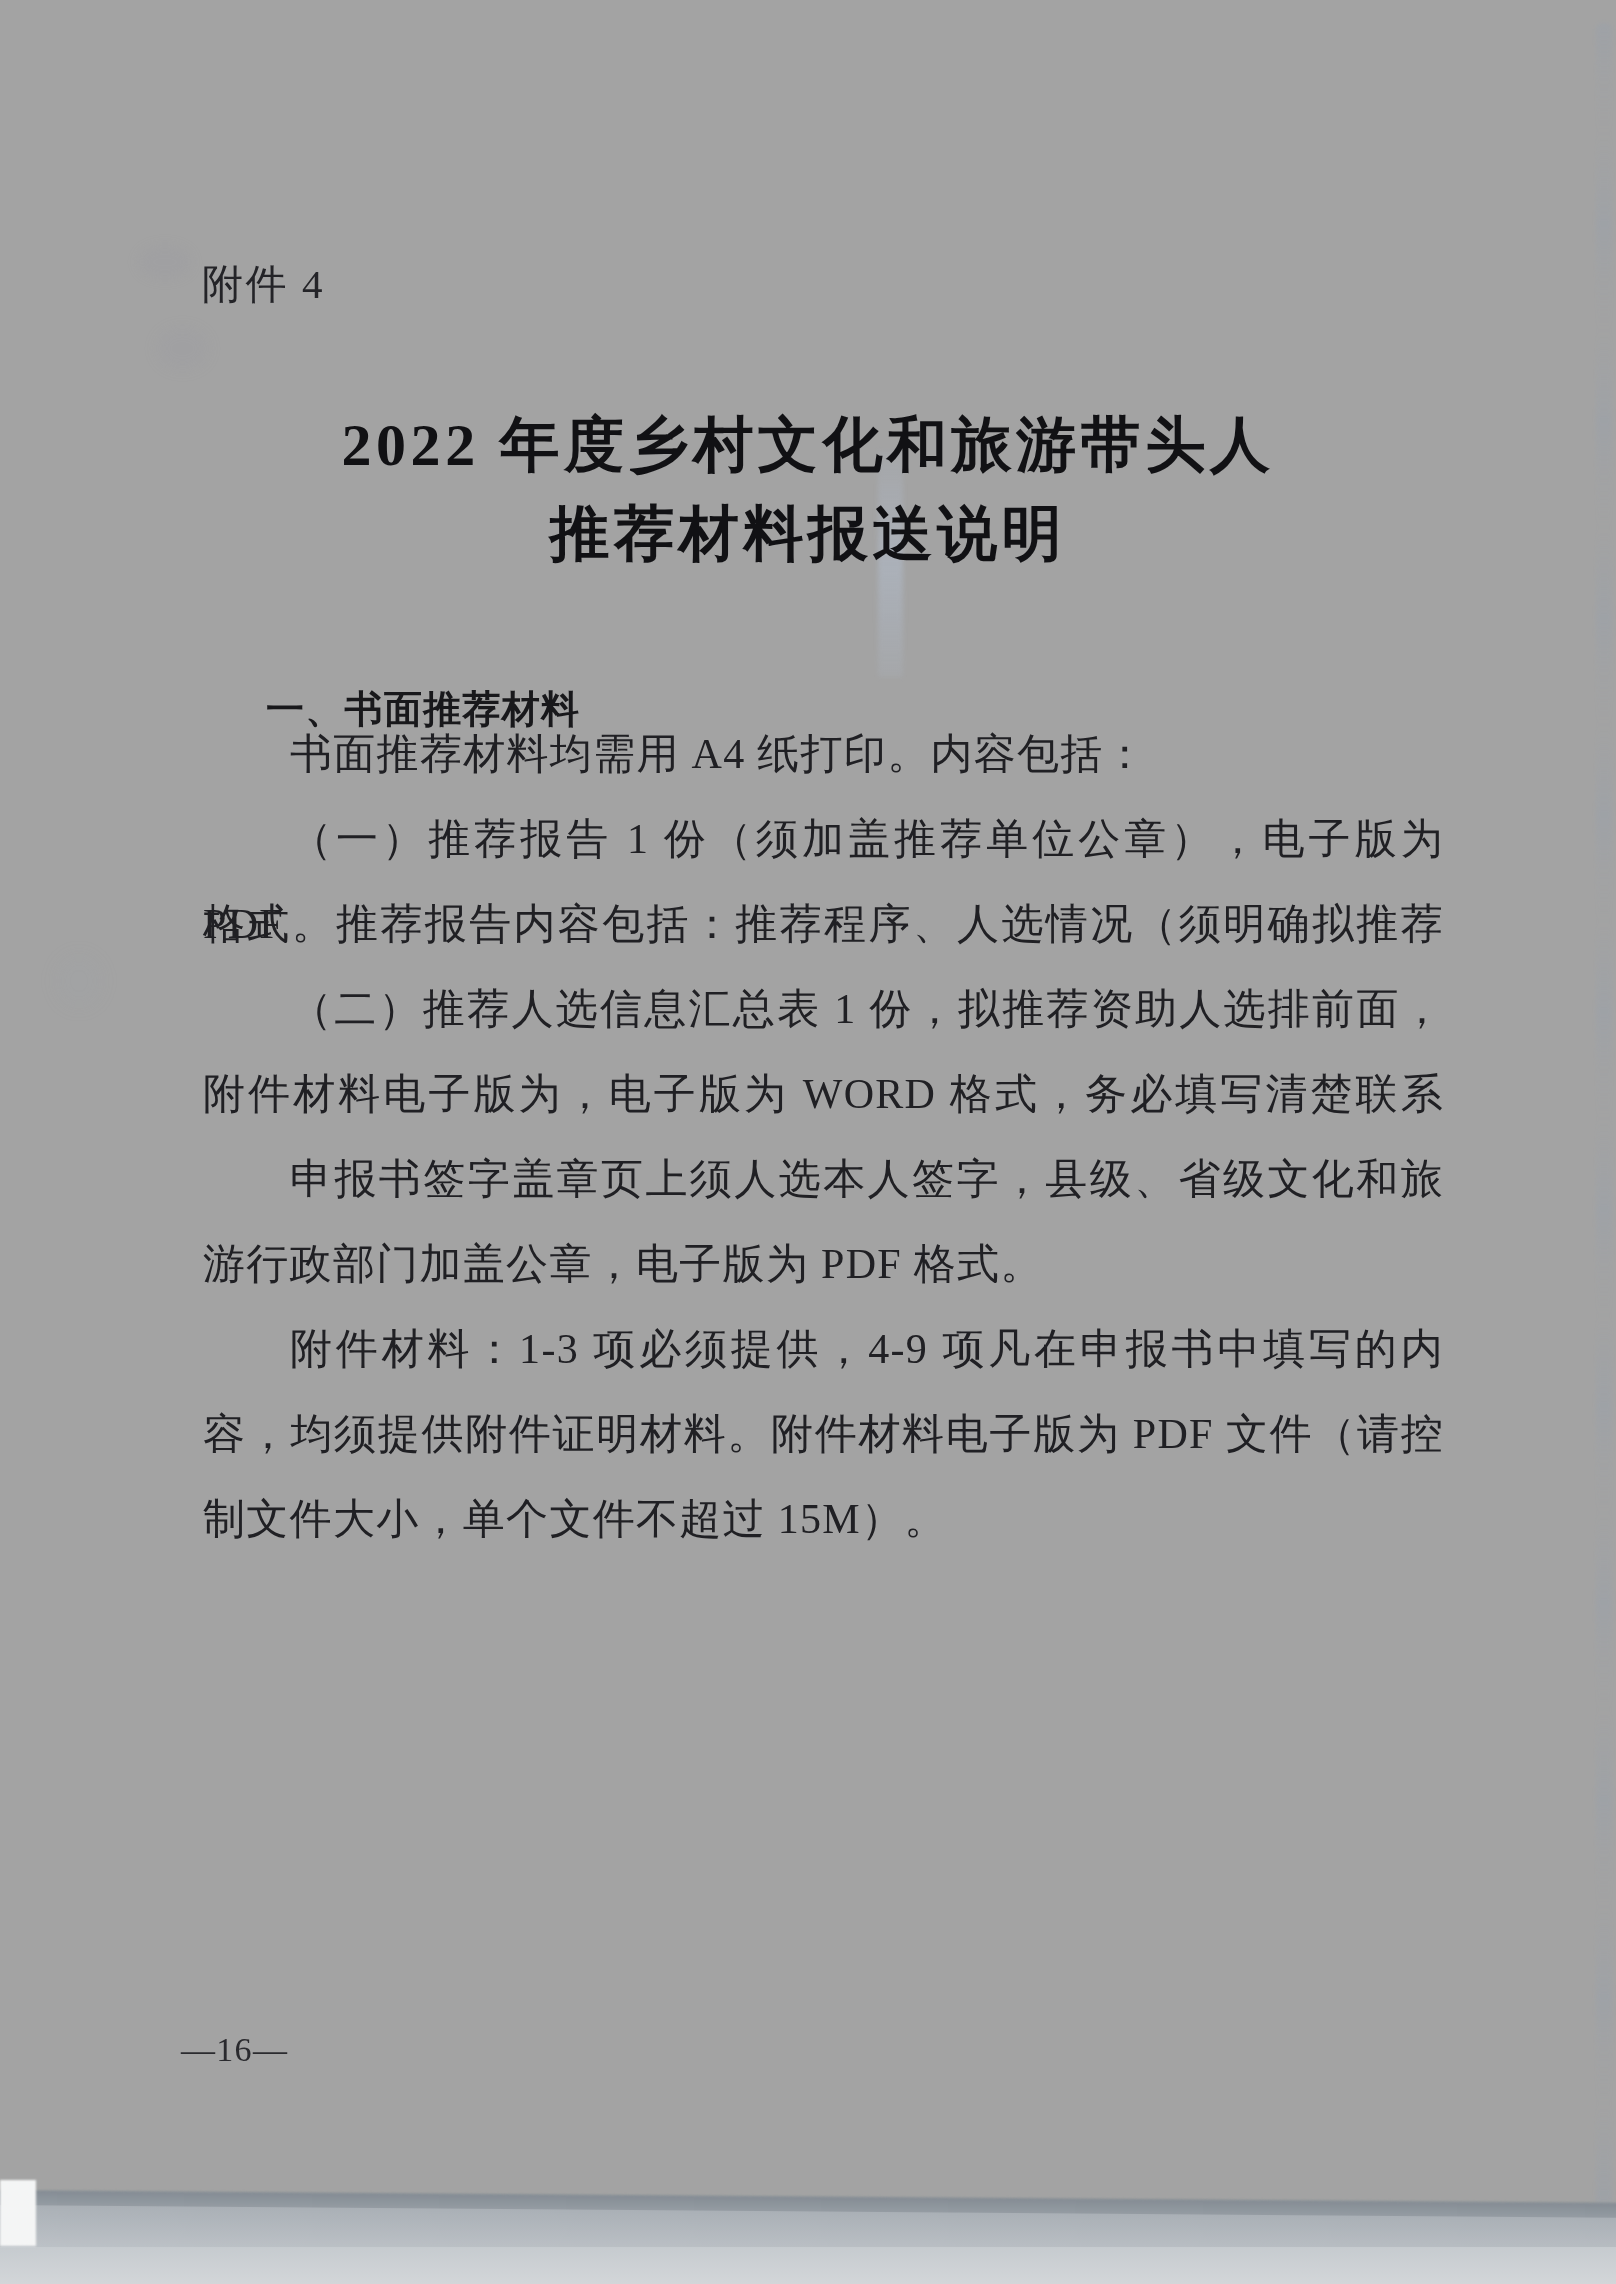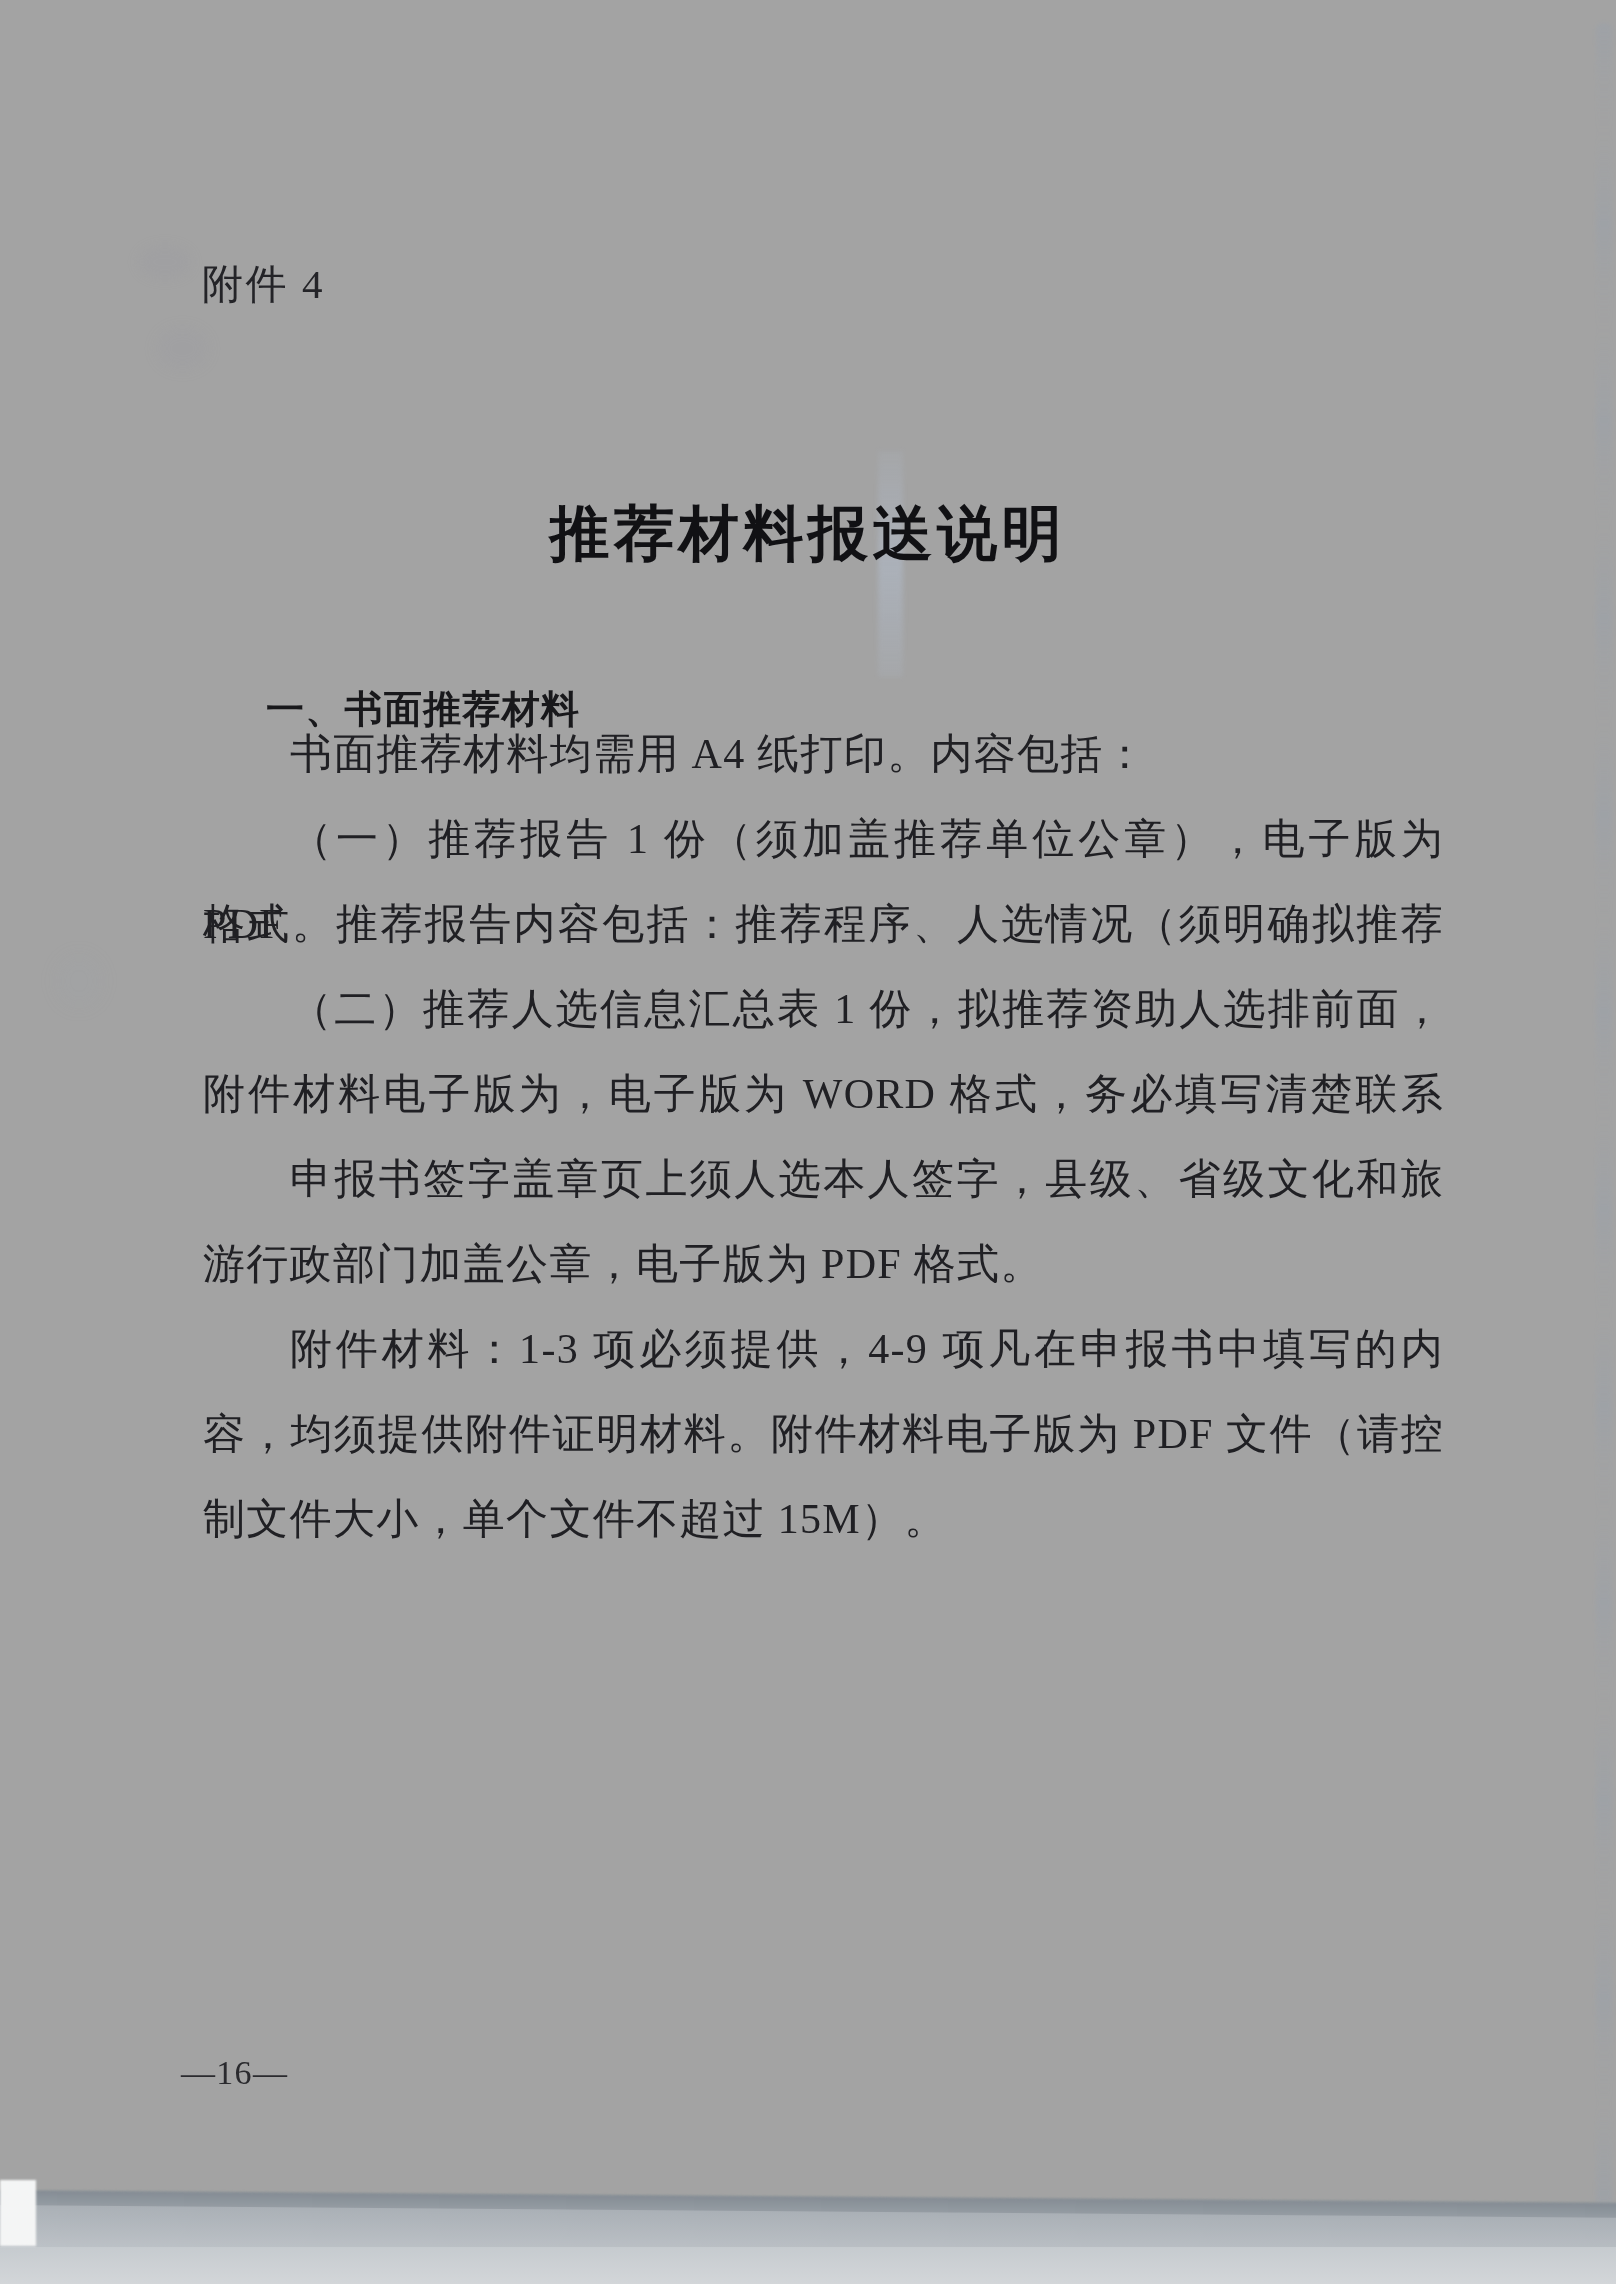--- a/index.html
+++ b/index.html
@@ -66,40 +66,41 @@
   }
   .body-text{
     position:absolute;left:203px;top:712px;width:1241px;
     font-size:42px;letter-spacing:1.3px;color:#202024;
   }
   .bline{height:85px;line-height:85px;white-space:nowrap;}
   .bline.full{white-space:normal;text-align:justify;text-align-last:justify;}
   .bline.indent{text-indent:87px;}
   .page-number{
     position:absolute;left:181px;top:2031px;
-    font-size:34px;line-height:1.1;letter-spacing:1.3px;color:#2a2a2e;margin-top:23px;
+    font-size:34px;line-height:1.1;letter-spacing:1.3px;color:#2a2a2e;
   }
 </style>
 </head>
 <body>
 
 <div class="page">
 
   <div class="artifact edge-streak-right"></div>
   <div class="artifact title-band"></div>
   <div class="artifact smudge-a"></div>
   <div class="artifact smudge-b"></div>
   <div class="artifact smudge-c"></div>
   <div class="artifact bottom-band-dark"></div>
   <div class="artifact bottom-band-mid"></div>
   <div class="artifact bottom-band-light"></div>
   <div class="artifact bottom-left-notch"></div>
 
   <div class="attachment">附件 4</div>
 
+  <div class="doc-title t1">2022 年度乡村文化和旅游带头人</div>
   <div class="doc-title t2">推荐材料报送说明</div>
 
   <div class="heading">一、书面推荐材料</div>
 
   <div class="body-text">
     <div class="bline indent">书面推荐材料均需用 A4 纸打印。内容包括：</div>
     <div class="bline indent full">（一）推荐报告 1 份（须加盖推荐单位公章），电子版为 PDF</div>
     <div class="bline full">格式。推荐报告内容包括：推荐程序、人选情况（须明确拟推荐</div>
     <div class="bline indent full">（二）推荐人选信息汇总表 1 份，拟推荐资助人选排前面，</div>
     <div class="bline full">附件材料电子版为，电子版为 WORD 格式，务必填写清楚联系</div>

